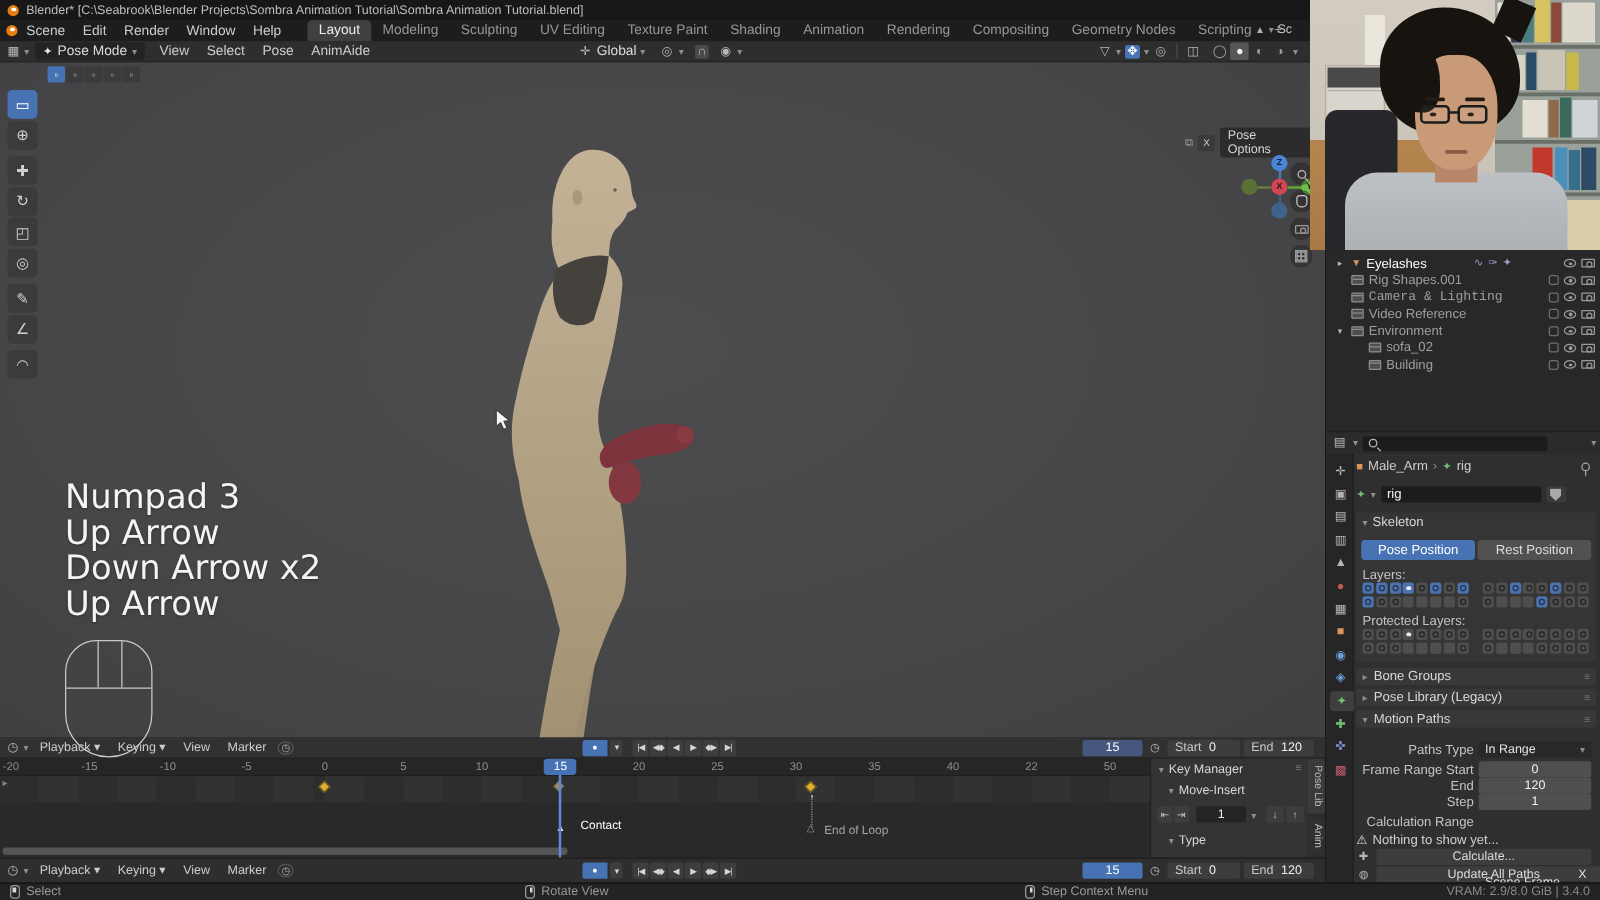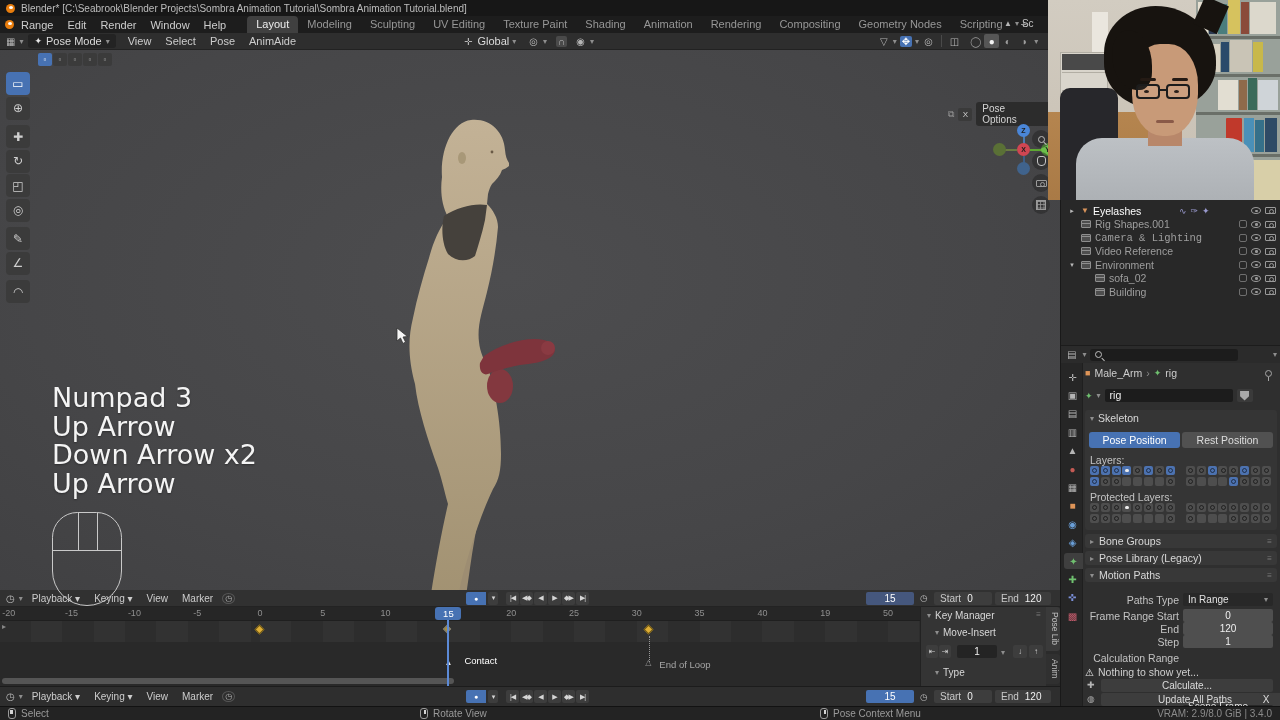--- a/index.html
+++ b/index.html
@@ -130,21 +130,21 @@
 <div id="app">
 
   <div id="titlebar">
     <span class="blogo"></span>
     <span>Blender* [C:\Seabrook\Blender Projects\Sombra Animation Tutorial\Sombra Animation Tutorial.blend]</span>
   </div>
 
   <div id="menubar">
     <span class="blogo"></span>
     <div id="app-menus" style="display:flex">
-        <div class="mi">Range</div>
+        <div class="mi">Scene</div>
         <div class="mi">Edit</div>
         <div class="mi">Render</div>
         <div class="mi">Window</div>
         <div class="mi">Help</div>
       </div>
     <div id="ws-tabs">
         <div class="ws on">Layout</div>
         <div class="ws">Modeling</div>
         <div class="ws">Sculpting</div>
         <div class="ws">UV Editing</div>
@@ -631,21 +631,21 @@
         <span class="tick" style="left: 118.4px;">-10</span>
         <span class="tick" style="left: 181.2px;">-5</span>
         <span class="tick" style="left: 244px;">0</span>
         <span class="tick" style="left: 306.8px;">5</span>
         <span class="tick" style="left: 369.6px;">10</span>
         <span class="tick" style="left: 495.2px;">20</span>
         <span class="tick" style="left: 558px;">25</span>
         <span class="tick" style="left: 620.8px;">30</span>
         <span class="tick" style="left: 683.6px;">35</span>
         <span class="tick" style="left: 746.4px;">40</span>
-        <span class="tick" style="left: 809.2px;">19</span>
+        <span class="tick" style="left: 809.2px;">22</span>
         <span class="tick" style="left: 872px;">50</span>
       </div>
     <div id="tracks"></div>
     <div id="tl-sub"></div>
     <span style="position:absolute;left:2px;top:32px;color:#888;font-size:8px">▸</span>
     <div id="hscroll"></div>
     <div id="keymgr">
       <div style="position:absolute;left:6px;top:3px;display:flex;gap:4px;align-items:center">
         <span class="chev">▾</span>
         <span>Key Manager</span>
@@ -728,19 +728,19 @@
         <div class="hint" style="left: 420px;">
           <span class="i-mouse seg-m">
             <i></i>
           </span>
           <span>Rotate View</span>
         </div>
         <div class="hint" style="left: 820px;">
           <span class="i-mouse seg-r">
             <i></i>
           </span>
-          <span>Pose Context Menu</span>
+          <span>Step Context Menu</span>
         </div>
       </div>
     <span id="vram">VRAM: 2.9/8.0 GiB | 3.4.0</span>
   </div>
 
 </div>
 
 </body></html>

